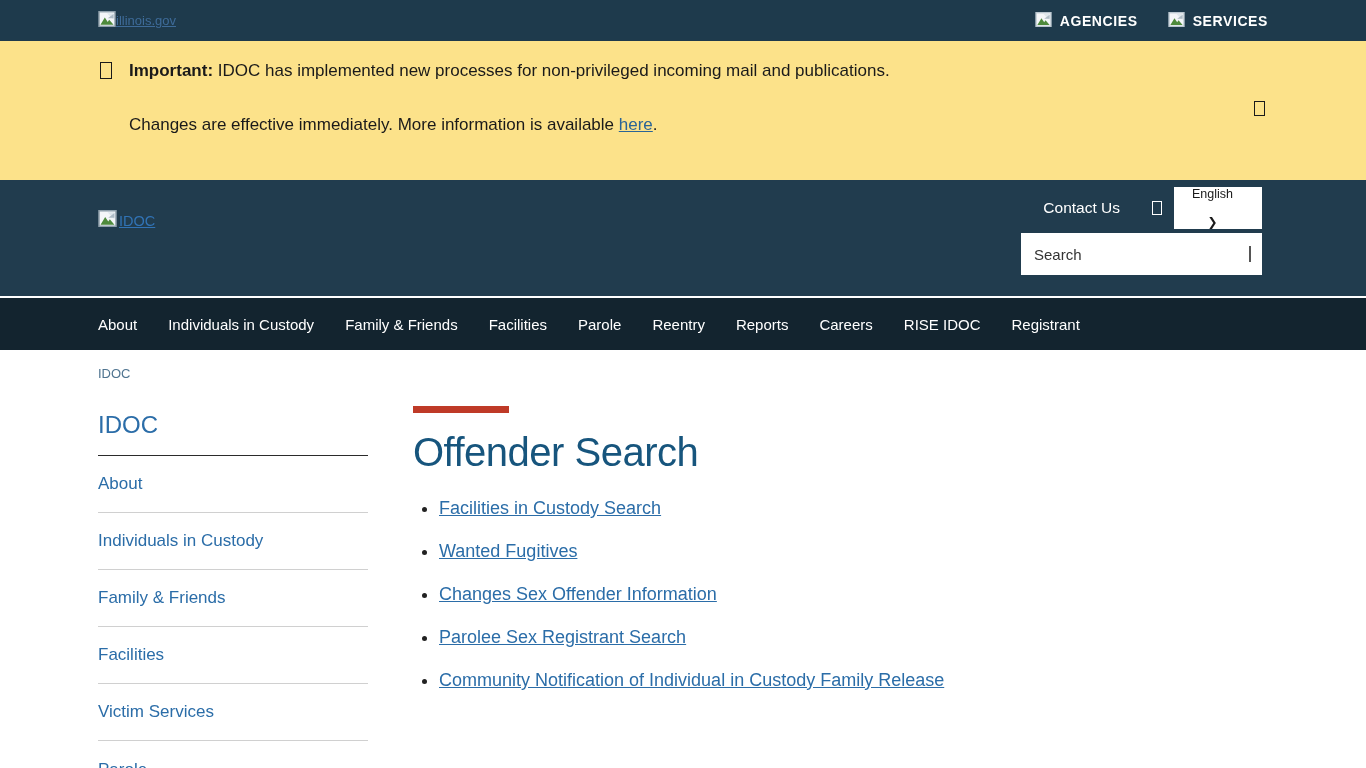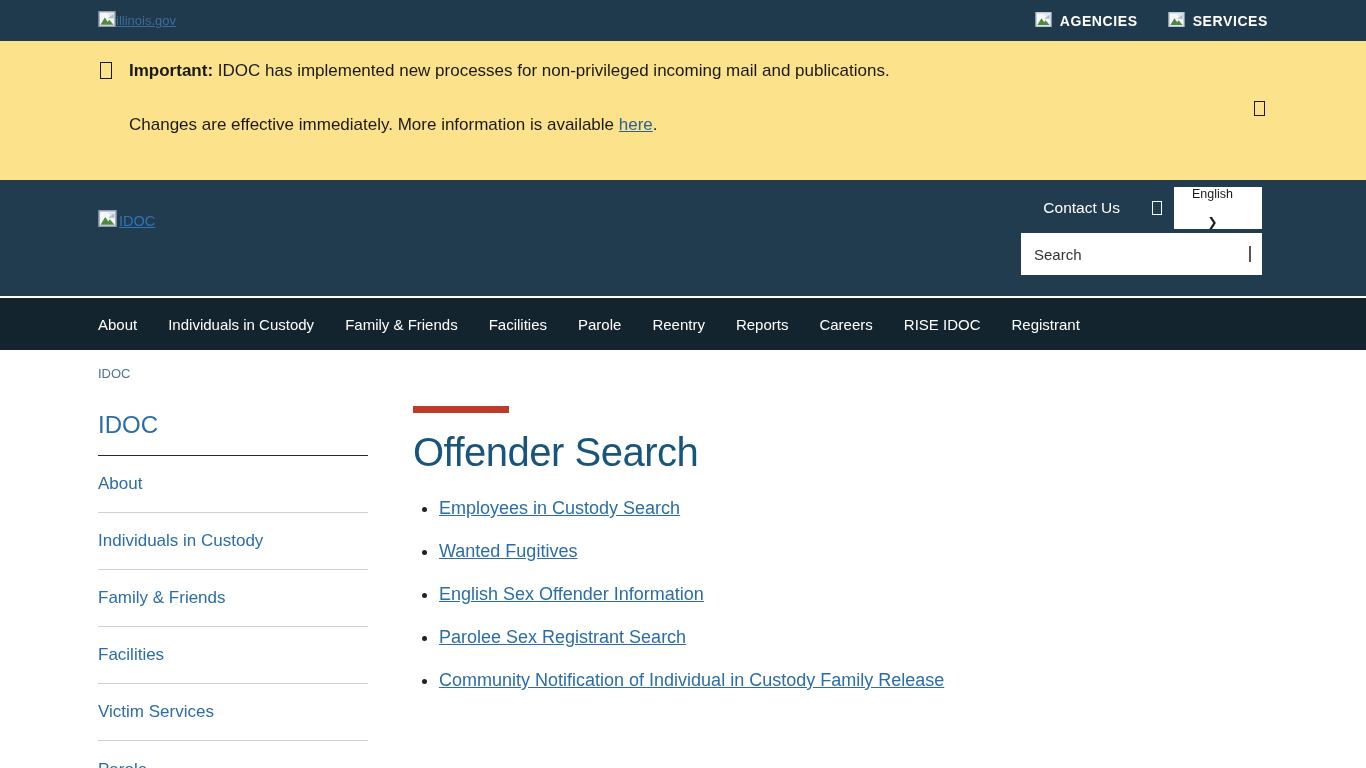--- a/index.html
+++ b/index.html
@@ -198,21 +198,21 @@
     <a class="sidebar-item">Family &amp; Friends</a>
     <a class="sidebar-item">Facilities</a>
     <a class="sidebar-item">Victim Services</a>
     <a class="sidebar-item">Parole</a>
   </aside>
 
   <main class="main">
     <div class="accent-bar"></div>
     <h1 class="page-title">Offender Search</h1>
     <ul class="link-list">
-      <li><a class="content-link">Employees in Custody Search</a></li>
+      <li><a class="content-link">Facilities in Custody Search</a></li>
       <li><a class="content-link">Wanted Fugitives</a></li>
-      <li><a class="content-link">English Sex Offender Information</a></li>
+      <li><a class="content-link">Changes Sex Offender Information</a></li>
       <li><a class="content-link">Parolee Sex Registrant Search</a></li>
       <li><a class="content-link">Community Notification of Individual in Custody Family Release</a></li>
     </ul>
   </main>
 
 </div>
 
 </body></html>

